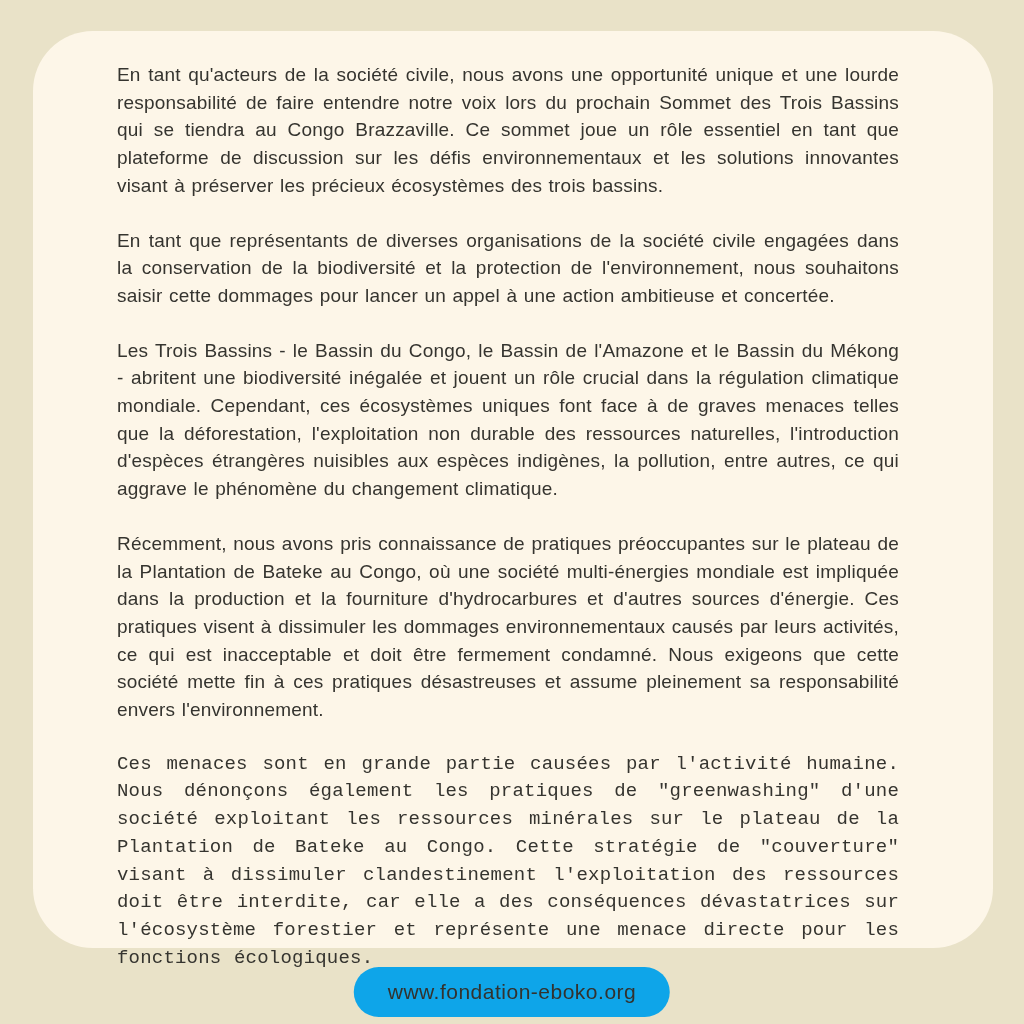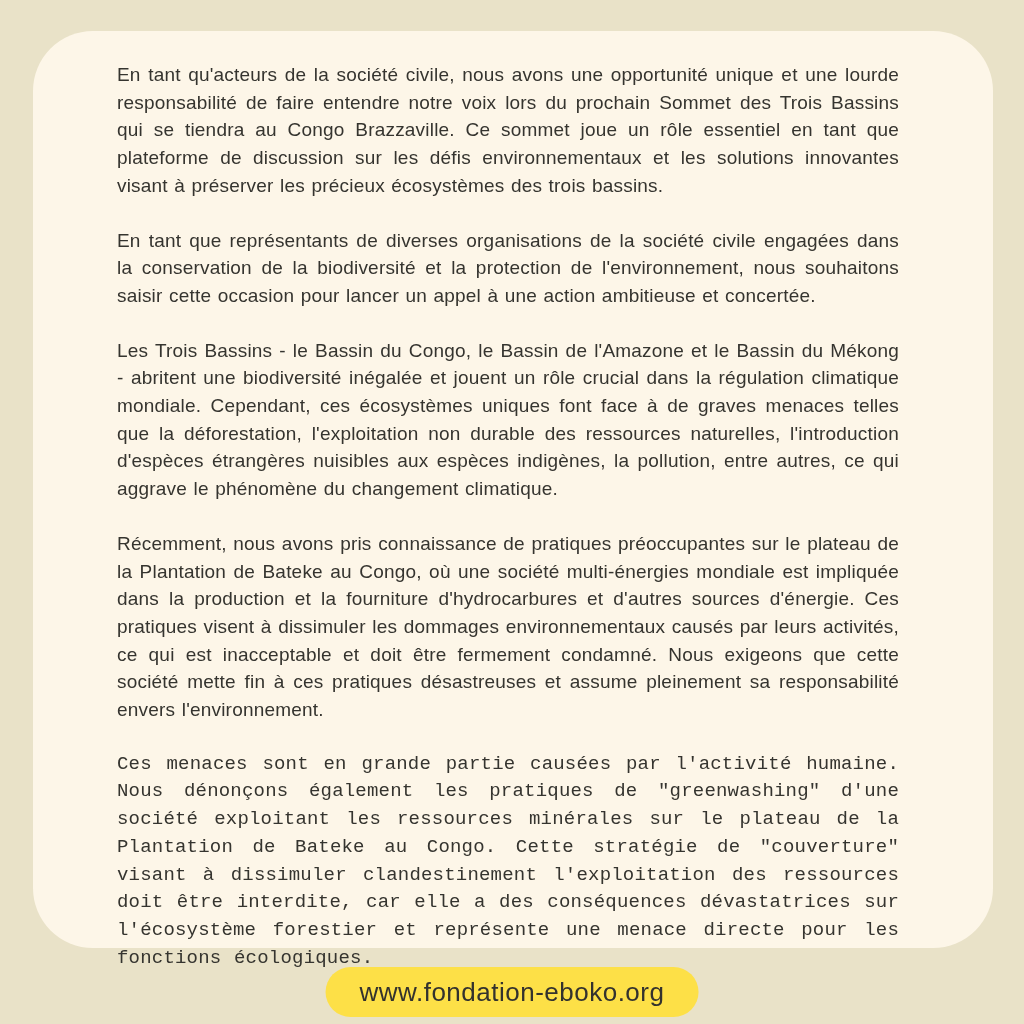--- a/index.html
+++ b/index.html
@@ -37,37 +37,37 @@
   .card p:last-child {
     margin-bottom: 0;
     font-family: Liberation Mono, monospace;
   }
   .footer-pill {
     position: absolute;
     left: 50%;
     top: 967px;
     transform: translateX(-50%);
     height: 50px;
-    background: #fde047;
+    background: #0ea5e9;
     border-radius: 26px;
     display: flex;
     align-items: center;
     justify-content: center;
     padding: 0 34px;
-    font-size: 26px;
+    font-size: 21px;
     letter-spacing: 0.5px;
     color: #33322e;
     text-decoration: none;
     white-space: nowrap;
   }
 </style>
 </head>
 <body>
 
 <div class="card">
   <p>En tant qu'acteurs de la société civile, nous avons une opportunité unique et une lourde responsabilité de faire entendre notre voix lors du prochain Sommet des Trois Bassins qui se tiendra au Congo Brazzaville. Ce sommet joue un rôle essentiel en tant que plateforme de discussion sur les défis environnementaux et les solutions innovantes visant à préserver les précieux écosystèmes des trois bassins.</p>
-  <p>En tant que représentants de diverses organisations de la société civile engagées dans la conservation de la biodiversité et la protection de l'environnement, nous souhaitons saisir cette occasion pour lancer un appel à une action ambitieuse et concertée.</p>
+  <p>En tant que représentants de diverses organisations de la société civile engagées dans la conservation de la biodiversité et la protection de l'environnement, nous souhaitons saisir cette dommages pour lancer un appel à une action ambitieuse et concertée.</p>
   <p>Les Trois Bassins - le Bassin du Congo, le Bassin de l'Amazone et le Bassin du Mékong - abritent une biodiversité inégalée et jouent un rôle crucial dans la régulation climatique mondiale. Cependant, ces écosystèmes uniques font face à de graves menaces telles que la déforestation, l'exploitation non durable des ressources naturelles, l'introduction d'espèces étrangères nuisibles aux espèces indigènes, la pollution, entre autres, ce qui aggrave le phénomène du changement climatique.</p>
   <p>Récemment, nous avons pris connaissance de pratiques préoccupantes sur le plateau de la Plantation de Bateke au Congo, où une société multi-énergies mondiale est impliquée dans la production et la fourniture d'hydrocarbures et d'autres sources d'énergie. Ces pratiques visent à dissimuler les dommages environnementaux causés par leurs activités, ce qui est inacceptable et doit être fermement condamné. Nous exigeons que cette société mette fin à ces pratiques désastreuses et assume pleinement sa responsabilité envers l'environnement.</p>
   <p>Ces menaces sont en grande partie causées par l'activité humaine. Nous dénonçons également les pratiques de "greenwashing" d'une société exploitant les ressources minérales sur le plateau de la Plantation de Bateke au Congo. Cette stratégie de "couverture" visant à dissimuler clandestinement l'exploitation des ressources doit être interdite, car elle a des conséquences dévastatrices sur l'écosystème forestier et représente une menace directe pour les fonctions écologiques.</p>
 </div>
 
 <a class="footer-pill">www.fondation-eboko.org</a>
 
 </body></html>

